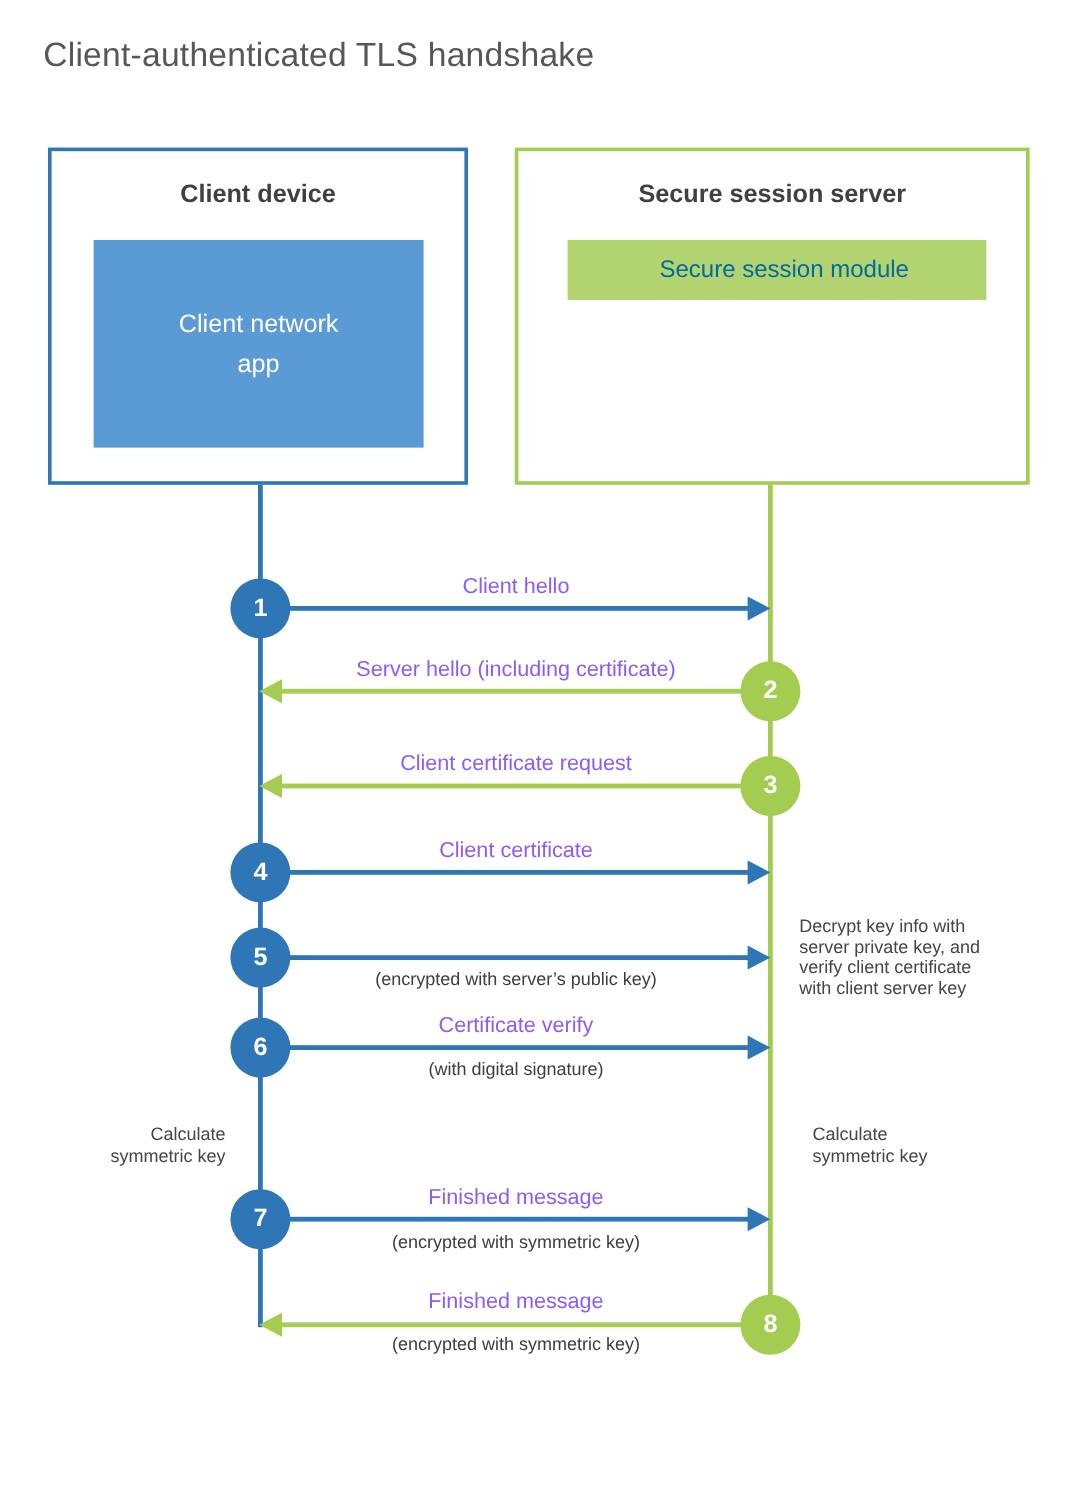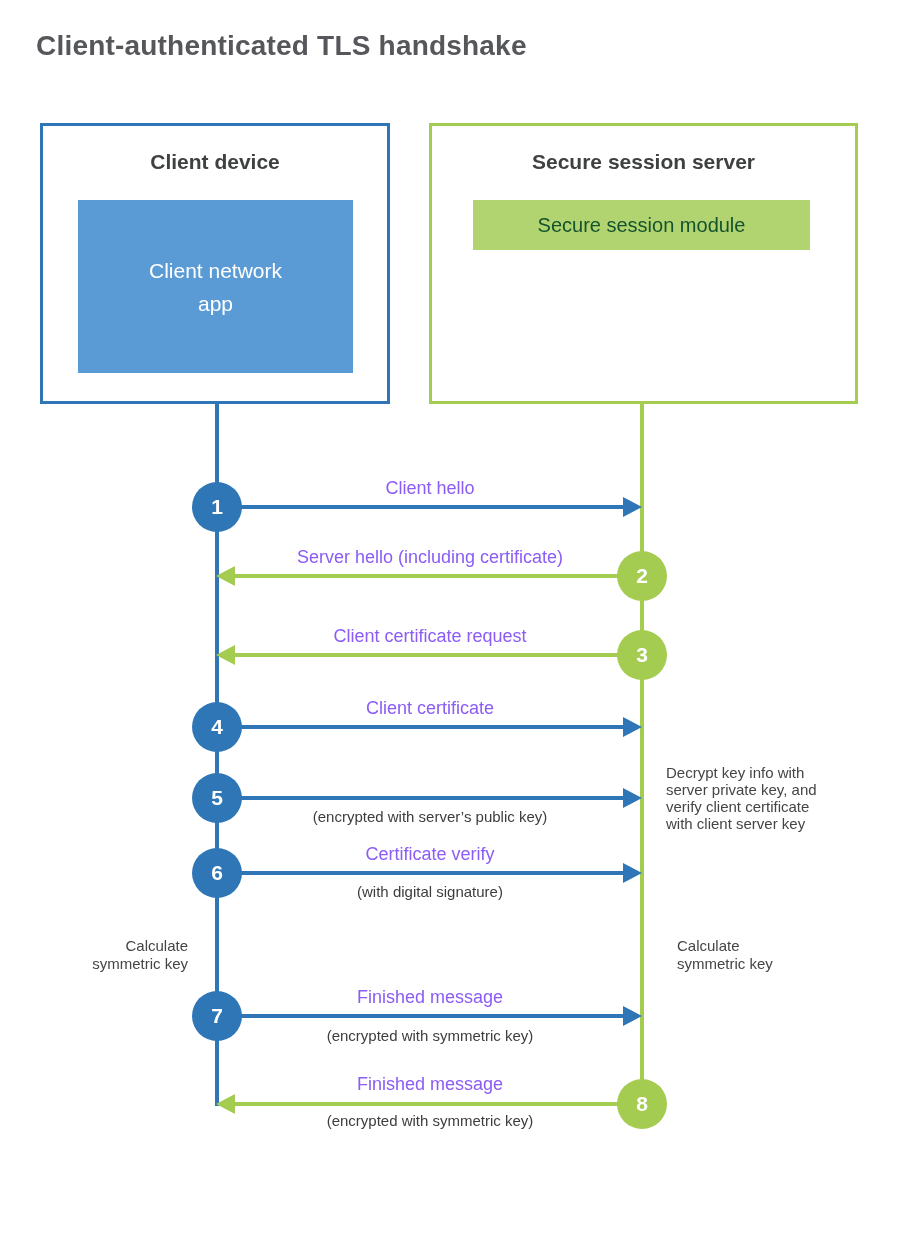--- a/index.html
+++ b/index.html
@@ -3,36 +3,36 @@
 <meta charset="utf-8">
 <style>
   html,body { margin:0; padding:0; background:#ffffff; }
   #canvas {
     position:relative; width:900px; height:1256px; background:#ffffff;
     font-family:"Liberation Sans","DejaVu Sans",sans-serif; overflow:hidden;
   }
   .abs { position:absolute; }
 
   
-  #page-title { left:36px; top:30px; font-size:28px; font-weight:700; color:#56575b; letter-spacing:0.2px; }
+  #page-title { left:36px; top:30px; font-size:28px; font-weight:400; color:#56575b; letter-spacing:0.2px; }
 
   
   .actor-box { box-sizing:border-box; top:123px; height:281px; background:#fff; }
   #client-box { left:40px;  width:350px; border:3px solid #2e76b6; }
   #server-box { left:429px; width:429px; border:3px solid #a4cc51; }
   .actor-title { margin-top:24px; text-align:center; font-size:21px; font-weight:bold; color:#3f4040; }
 
   #client-app {
     position:absolute; left:35px; top:74px; width:275px; height:173px; background:#5b9bd5;
     display:flex; flex-direction:column; align-items:center; justify-content:center;
     color:#fff; font-size:21px; line-height:33px; text-align:center;
   }
   .server-bar {
     position:absolute; left:41px; width:337px; height:50px; background:#b2d470;
-    display:flex; align-items:center; justify-content:center; color:#14532d; font-size:20px;
+    display:flex; align-items:center; justify-content:center; color:#0369a1; font-size:20px;padding-left:12px;
   }
   #server-bar-0 { top:74px; } #server-bar-1 { top:135px; } #server-bar-2 { top:196px; }
 
   
   .lifeline { width:4px; }
   #client-lifeline { left:215px; top:404px; height:702px; background:#2e76b6; }
   #server-lifeline { left:640px; top:404px; height:678px; background:#a4cc51; }
 
   
   .step-circle {

